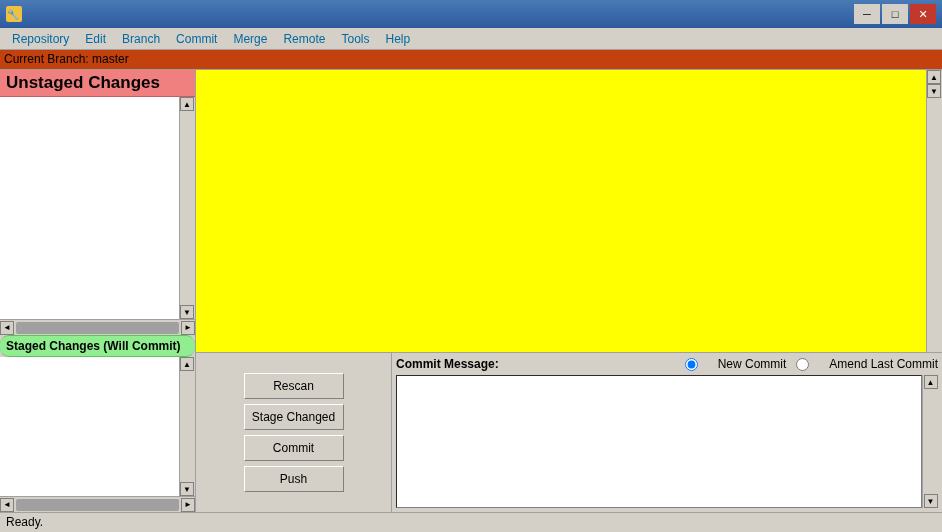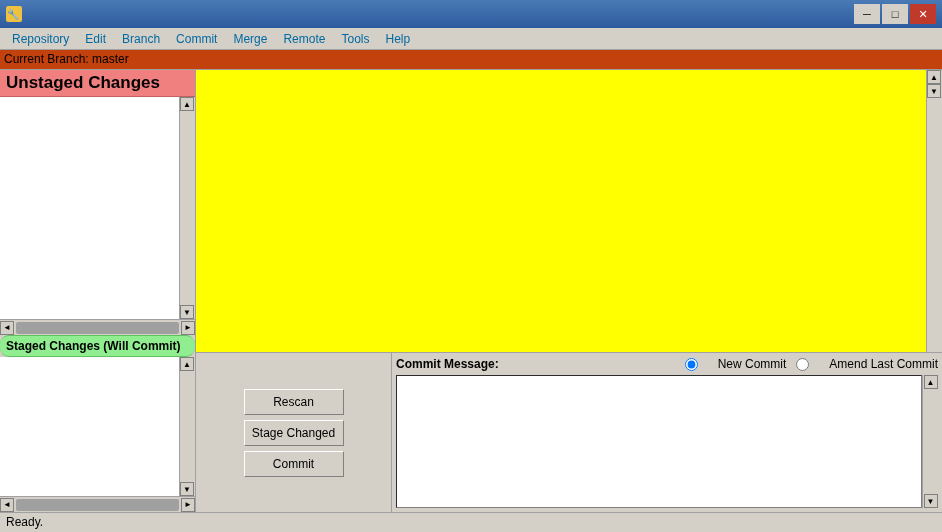--- a/index.html
+++ b/index.html
@@ -408,20 +408,21 @@
       </div>
 
     </div>
 
     <div class="bottom-area">
 
       <div class="commit-buttons">
         <button class="action-btn">Rescan</button>
         <button class="action-btn">Stage Changed</button>
         <button class="action-btn">Commit</button>
+        <button class="action-btn">Push</button>
       </div>
 
       <div class="commit-message-area">
         <div class="commit-message-header">
           <span class="commit-message-label">Commit Message:</span>
           <div class="radio-group">
             <label class="radio-option">
               <input type="radio" name="commit-type" checked="" style="">
               <span>New Commit</span>
             </label>

